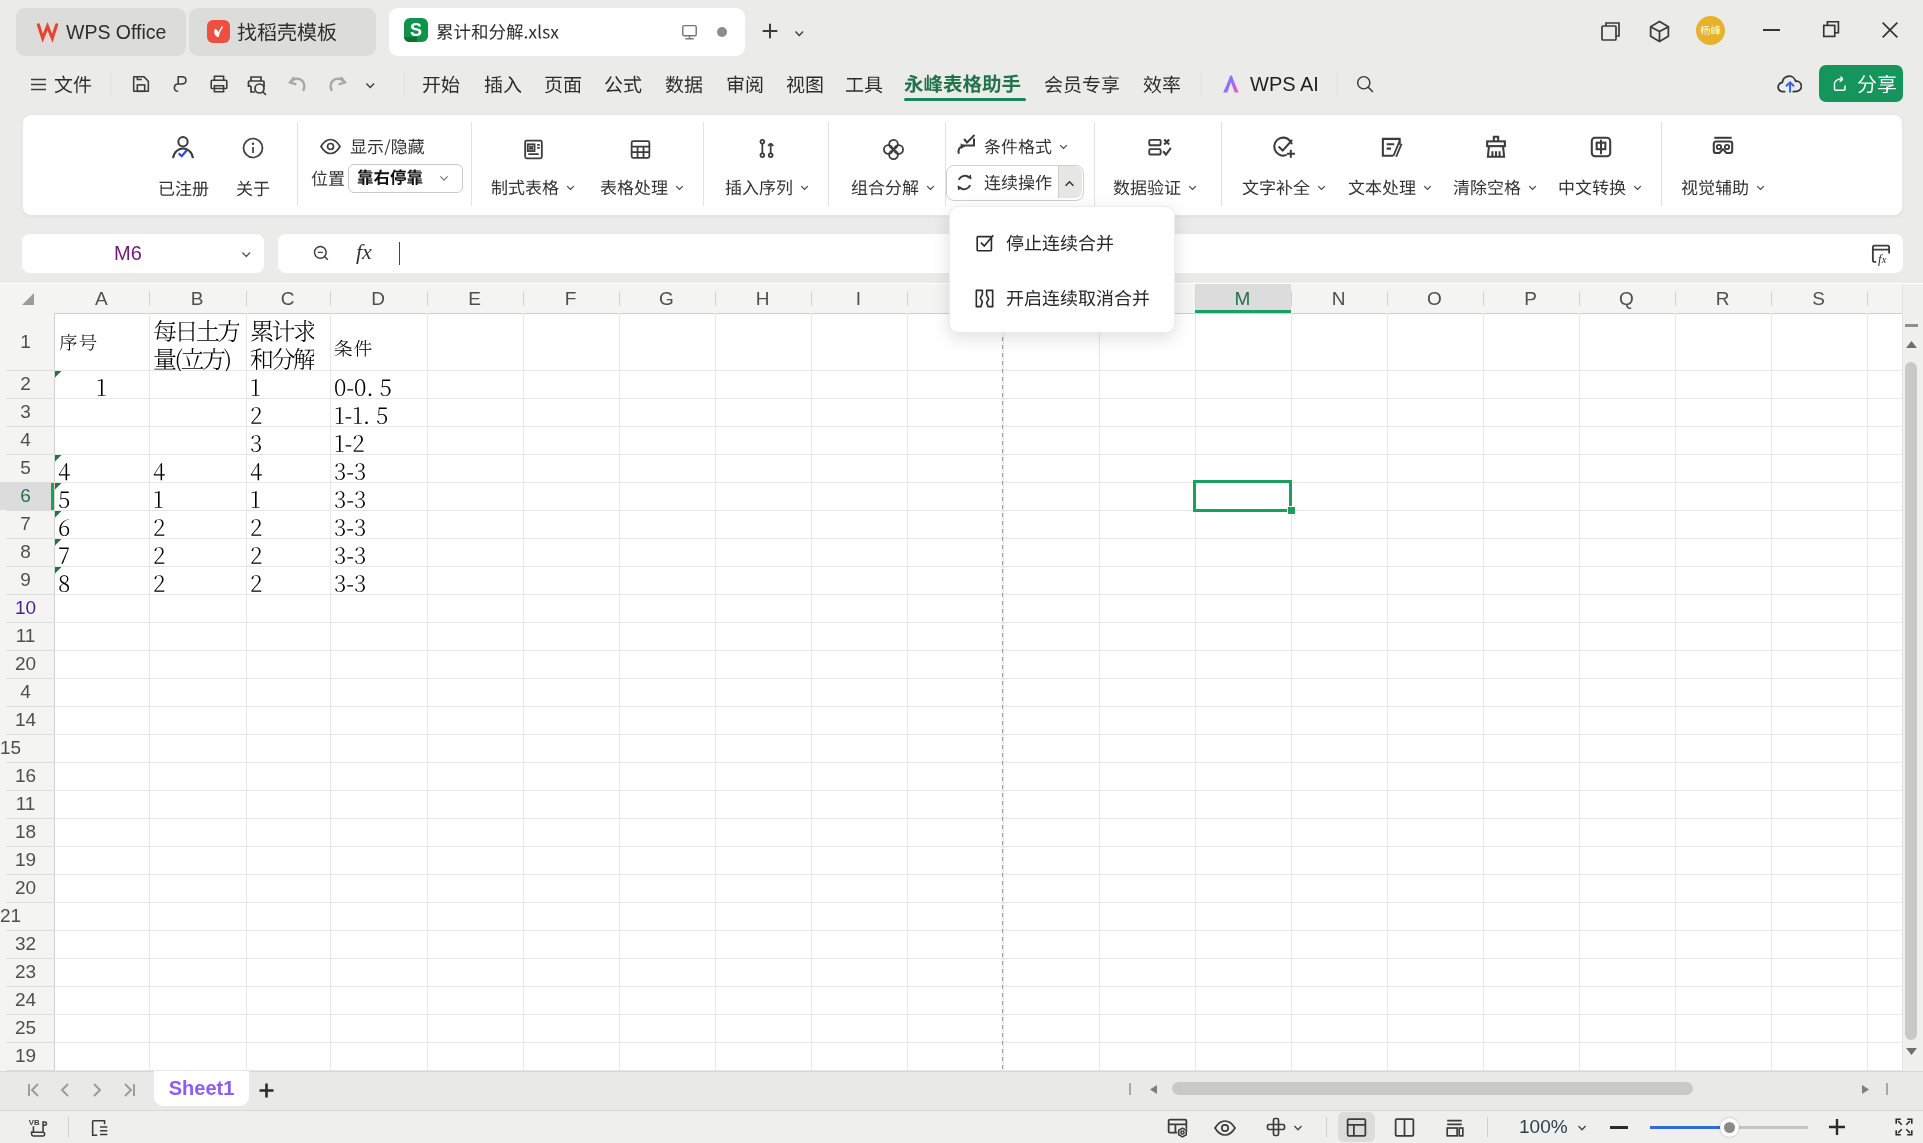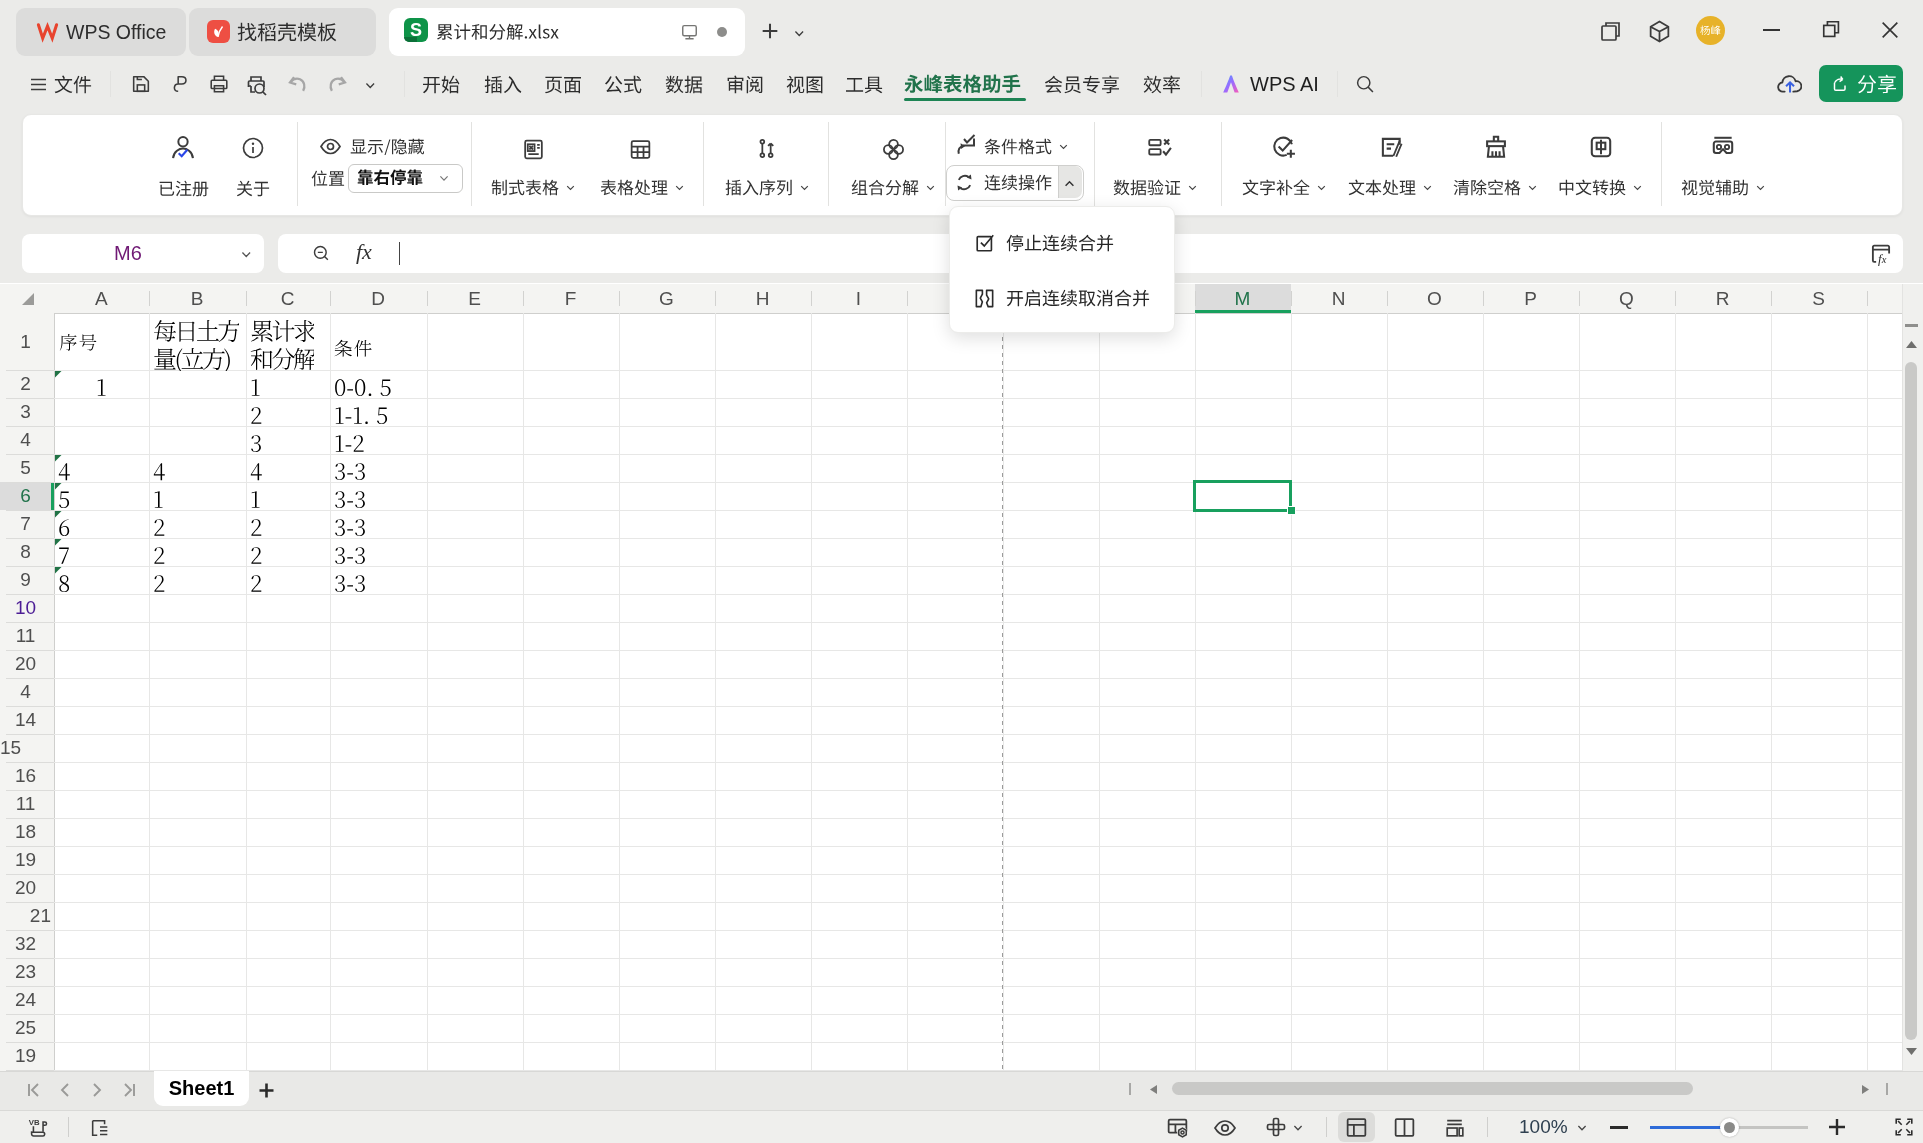--- a/index.html
+++ b/index.html
@@ -439,21 +439,21 @@
 <div class="abs" style="left:0;top:762px;width:51px;height:28px;text-align:center;line-height:28px;font-size:19px;color:#4f4f4f">16</div>
 <div class="abs" style="left:6px;top:790px;width:48px;height:1px;background:#dcdcda"></div>
 <div class="abs" style="left:0;top:790px;width:51px;height:28px;text-align:center;line-height:28px;font-size:19px;color:#4f4f4f">11</div>
 <div class="abs" style="left:6px;top:818px;width:48px;height:1px;background:#dcdcda"></div>
 <div class="abs" style="left:0;top:818px;width:51px;height:28px;text-align:center;line-height:28px;font-size:19px;color:#4f4f4f">18</div>
 <div class="abs" style="left:6px;top:846px;width:48px;height:1px;background:#dcdcda"></div>
 <div class="abs" style="left:0;top:846px;width:51px;height:28px;text-align:center;line-height:28px;font-size:19px;color:#4f4f4f">19</div>
 <div class="abs" style="left:6px;top:874px;width:48px;height:1px;background:#dcdcda"></div>
 <div class="abs" style="left:0;top:874px;width:51px;height:28px;text-align:center;line-height:28px;font-size:19px;color:#4f4f4f">20</div>
 <div class="abs" style="left:6px;top:902px;width:48px;height:1px;background:#dcdcda"></div>
-<div class="abs" style="left:0;top:902px;width:51px;height:28px;text-align:right;line-height:28px;font-size:19px;color:#4f4f4f">21</div>
+<div class="abs" style="left:0;top:902px;width:51px;height:28px;text-align:left;line-height:28px;font-size:19px;color:#4f4f4f">21</div>
 <div class="abs" style="left:6px;top:930px;width:48px;height:1px;background:#dcdcda"></div>
 <div class="abs" style="left:0;top:930px;width:51px;height:28px;text-align:center;line-height:28px;font-size:19px;color:#4f4f4f">32</div>
 <div class="abs" style="left:6px;top:958px;width:48px;height:1px;background:#dcdcda"></div>
 <div class="abs" style="left:0;top:958px;width:51px;height:28px;text-align:center;line-height:28px;font-size:19px;color:#4f4f4f">23</div>
 <div class="abs" style="left:6px;top:986px;width:48px;height:1px;background:#dcdcda"></div>
 <div class="abs" style="left:0;top:986px;width:51px;height:28px;text-align:center;line-height:28px;font-size:19px;color:#4f4f4f">24</div>
 <div class="abs" style="left:6px;top:1014px;width:48px;height:1px;background:#dcdcda"></div>
 <div class="abs" style="left:0;top:1014px;width:51px;height:28px;text-align:center;line-height:28px;font-size:19px;color:#4f4f4f">25</div>
 <div class="abs" style="left:6px;top:1042px;width:48px;height:1px;background:#dcdcda"></div>
 <div class="abs" style="left:0;top:1042px;width:51px;height:28px;text-align:center;line-height:28px;font-size:19px;color:#4f4f4f">19</div>
@@ -654,21 +654,21 @@
 <svg style="position:absolute;left:56px;top:1081px" width="18" height="18" viewBox="0 0 18 18" fill="none">
     <path d="M12 3 L6 9 L12 15" stroke="#9a9a98" stroke-width="1.9" fill="none"></path>
   </svg>
 <svg style="position:absolute;left:88px;top:1081px" width="18" height="18" viewBox="0 0 18 18" fill="none">
     <path d="M6 3 L12 9 L6 15" stroke="#9a9a98" stroke-width="1.9" fill="none"></path>
   </svg>
 <svg style="position:absolute;left:121px;top:1081px" width="18" height="18" viewBox="0 0 18 18" fill="none">
     <path d="M13 3 V15 M4 3 L10 9 L4 15" stroke="#9a9a98" stroke-width="1.9" fill="none"></path>
   </svg>
 <div class="abs" style="left:154px;top:1071px;width:95px;height:35px;background:#fff;border-radius:0 0 9px 9px"></div>
-<div class="abs" style="left:154px;top:1071px;width:95px;height:35px;text-align:center;line-height:34px;font-size:20px;font-weight:bold;color:#000000">Sheet1</div>
+<div class="abs" style="left:154px;top:1071px;width:95px;height:35px;text-align:center;line-height:34px;font-size:20px;font-weight:bold;color:#8b5cf6">Sheet1</div>
 <svg style="position:absolute;left:258px;top:1082px" width="17" height="17" viewBox="0 0 17 17" fill="none">
     <path d="M8.5 1.5 V15.5 M1.5 8.5 H15.5" stroke="#2b2b2b" stroke-width="2.6" fill="none"></path>
   </svg>
 <div class="abs" style="left:1129px;top:1083px;width:2px;height:12px;background:#a8a8a6"></div>
 <svg class="abs" style="left:1148px;top:1083px" width="11" height="13">
     <path d="M9 2 L2 6.5 L9 11 Z" fill="#7f7f7d"></path>
   </svg>
 <div class="abs" style="left:1172px;top:1082px;width:521px;height:13px;background:#c9c9c7;border-radius:7px"></div>
 <svg class="abs" style="left:1860px;top:1083px" width="11" height="13">
     <path d="M2 2 L9 6.5 L2 11 Z" fill="#7f7f7d"></path>

